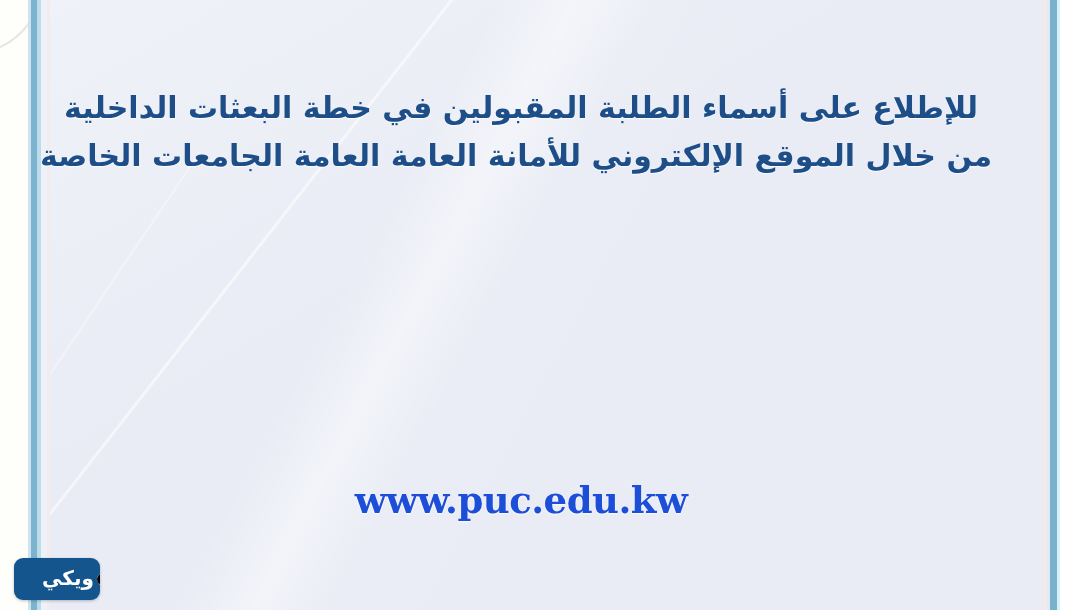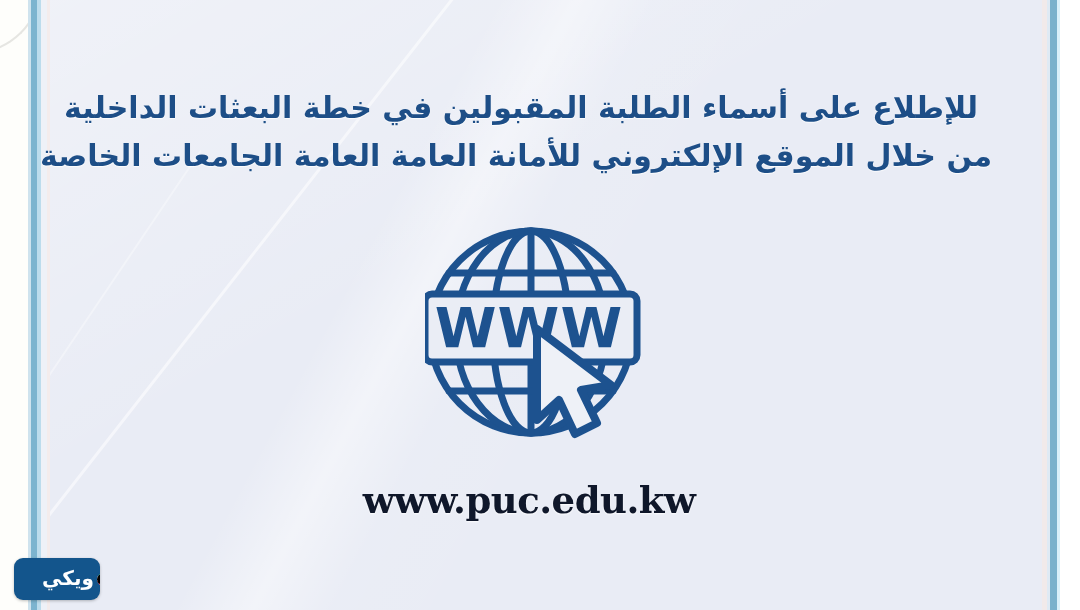--- a/index.html
+++ b/index.html
@@ -122,25 +122,25 @@
     position: absolute;
     left: 425px;
     top: 222px;
     width: 240px;
     height: 228px;
   }
 
   
   .url {
     position: absolute;
-    left: 58px;
+    left: 50px;
     top: 478px;
     width: 942px;
     text-align: center;
-    color: #0f172a;
+    color: #1d4ed8;
     font-family: "DejaVu Serif", "Liberation Serif", serif;
     font-weight: bold;
     font-size: 37px;
     letter-spacing: -0.5px;
     text-shadow: 0 1px 2px rgba(255,255,255,0.9);
   }
 
   
   .watermark {
     position: absolute;
@@ -212,41 +212,20 @@
   <div class="stripe stripe-r1"></div>
   <div class="stripe stripe-r2"></div>
   <div class="stripe stripe-r3"></div>
   <div class="stripe stripe-r4"></div>
 
   <div class="headline">
     <span class="line">للإطلاع على أسماء الطلبة المقبولين في خطة البعثات الداخلية</span>
     <span class="line">من خلال الموقع الإلكتروني للأمانة العامة العامة الجامعات الخاصة</span>
   </div>
 
-  <div class="globe-wrap">
-    <svg viewBox="0 0 240 228" width="240" height="228" aria-hidden="true">
-      <g fill="none" stroke="#1d528f" stroke-width="7" stroke-linecap="round" stroke-linejoin="round">
-
-        <circle cx="106" cy="110" r="101"></circle>
-
-        <ellipse cx="106" cy="110" rx="38" ry="101"></ellipse>
-        <ellipse cx="106" cy="110" rx="75" ry="101"></ellipse>
-        <line x1="106" y1="9" x2="106" y2="211"></line>
-
-        <line x1="24" y1="51" x2="188" y2="51"></line>
-        <line x1="5" y1="110" x2="207" y2="110"></line>
-        <line x1="24" y1="169" x2="188" y2="169"></line>
-      </g>
-
-      <rect x="0" y="72" width="212" height="68" rx="7" ry="7" fill="#eaedf5" stroke="#1d528f" stroke-width="7"></rect>
-      <text x="104" y="125" text-anchor="middle" font-family="'DejaVu Sans','Liberation Sans',sans-serif" font-size="56" font-weight="bold" fill="#1d528f" letter-spacing="1">WWW</text>
-
-      <path d="M112 107 L112 198 L134 178 L150 212 L172 201 L156 168 L186 163 Z" fill="#eef1f7" stroke="#1d528f" stroke-width="8" stroke-linejoin="round" stroke-linecap="round"></path>
-    </svg>
-  </div>
 
   <div class="url">www.puc.edu.kw</div>
 
   <div class="watermark">
     <span class="wm-text">ويكي</span>
     <span class="wm-flag">
       <span class="band g"></span>
       <span class="band w"></span>
       <span class="band r"></span>
       <span class="trap"></span>

